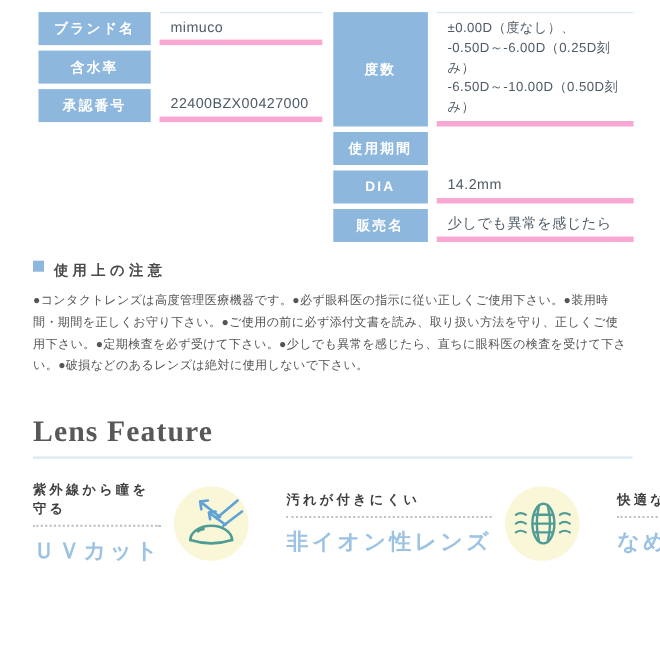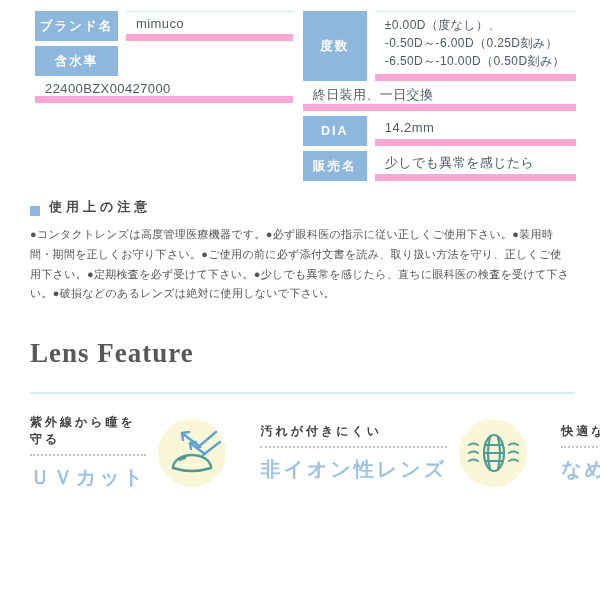--- a/index.html
+++ b/index.html
@@ -4,41 +4,41 @@
 <style>
   * { margin:0; padding:0; box-sizing:border-box; }
   html,body { width:600px; height:600px; overflow:hidden; background:#ffffff;
               font-family:"Liberation Sans","DejaVu Sans",sans-serif; }
 
   
   .tables { display:flex; gap:10px; margin:11px 24px 0 35px; }
   .spec-table { flex:1; display:flex; flex-direction:column; gap:5px; }
   .spec-table.right { flex:1.06; }
   .spec-row { display:flex; gap:8px; }
-  .cell-label { width:83px; min-height:30px; background:#8EB7DE; color:#ffffff;
+  .cell-label { width:102px; min-height:30px; background:#8EB7DE; color:#ffffff;
                 display:flex; align-items:center; justify-content:center;
                 font-size:12.5px; font-weight:bold; letter-spacing:2px; flex:none; }
-  .spec-table.right .cell-label { width:64px; }
+  .spec-table.right .cell-label { width:86px; }
   .cell-value { flex:1; display:flex; align-items:center; padding-left:10px;
-                border-bottom:7px solid #f9a8d4; font-size:13px; color:#4E5B66;
+                border-bottom:5px solid #f9a8d4; font-size:13px; color:#4E5B66;
                 letter-spacing:.4px; }
   .spec-row:first-child .cell-value { border-top:1px solid #D5E7F4; }
   .spec-row.tall .cell-label { min-height:65px; }
   .cell-value.multiline { white-space:pre-line; font-size:12px; line-height:1.5;
                           padding-top:4px; padding-bottom:4px; align-items:flex-start; }
 
   
-  .note-header { display:flex; align-items:flex-end; gap:9px; margin:17px 30px 0 30px; }
+  .note-header { display:flex; align-items:flex-start; gap:9px; margin:17px 30px 0 30px; }
   .note-square { width:10px; height:10px; background:#8EB7DE; flex:none; }
   .note-title { font-size:13px; font-weight:bold; color:#4a4a4a; letter-spacing:4px; }
   .note-body { margin:9px 30px 16px 30px; font-size:11px; line-height:1.8;
                color:#555555; letter-spacing:.3px; text-align:left; }
 
   
-  .lens-heading { margin:34px 25px 0 30px; padding-bottom:23px;
+  .lens-heading { margin:34px 25px 0 30px; padding-bottom:7px;
                   border-bottom:2px solid #D9EAF5; }
   .lens-heading h2 { font-family:"Liberation Serif","DejaVu Serif",serif;
                      font-size:27px; font-weight:600; color:#585858; letter-spacing:1px; }
 
   
   .features { margin:20px 25px 0 30px; display:grid;
               grid-template-columns:1fr 1fr 1fr; column-gap:32px; row-gap:13px; }
   .feature { display:flex; align-items:center; justify-content:space-between; min-height:72px; }
   .feature-text { flex:1; margin-right:10px; }
   .feature-tagline { font-size:12px; font-weight:bold; color:#3f3f3f;
@@ -56,33 +56,34 @@
 
   <div class="spec-table left">
     <div class="spec-row">
       <div class="cell-label">ブランド名</div>
       <div class="cell-value">mimuco</div>
     </div>
     <div class="spec-row">
       <div class="cell-label">含水率</div>
     </div>
     <div class="spec-row">
+      <div class="cell-label">承認番号</div>
       <div class="cell-value">22400BZX00427000</div>
     </div>
   </div>
 
   <div class="spec-table right">
     <div class="spec-row tall">
       <div class="cell-label">度数</div>
       <div class="cell-value multiline">±0.00D（度なし）、
 -0.50D～-6.00D（0.25D刻み）
 -6.50D～-10.00D（0.50D刻み）</div>
     </div>
     <div class="spec-row">
-      <div class="cell-value">終日装用、一日交換</div>
+      <div class="cell-label">使用期間</div>
     </div>
     <div class="spec-row">
       <div class="cell-label">DIA</div>
       <div class="cell-value">14.2mm</div>
     </div>
     <div class="spec-row">
       <div class="cell-label">販売名</div>
       <div class="cell-value">少しでも異常を感じたら</div>
     </div>
   </div>

